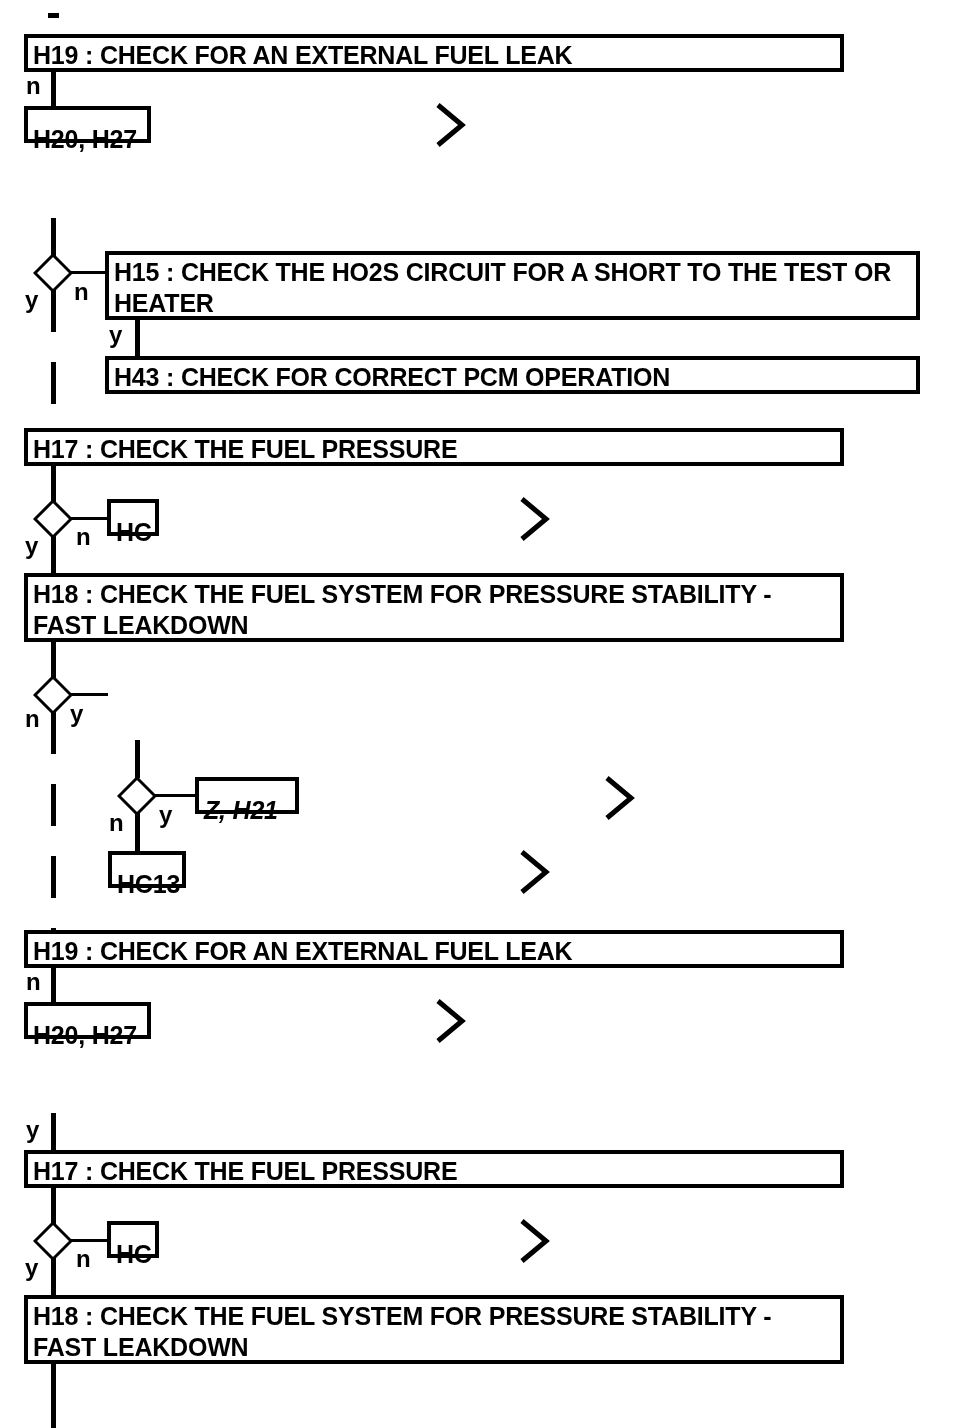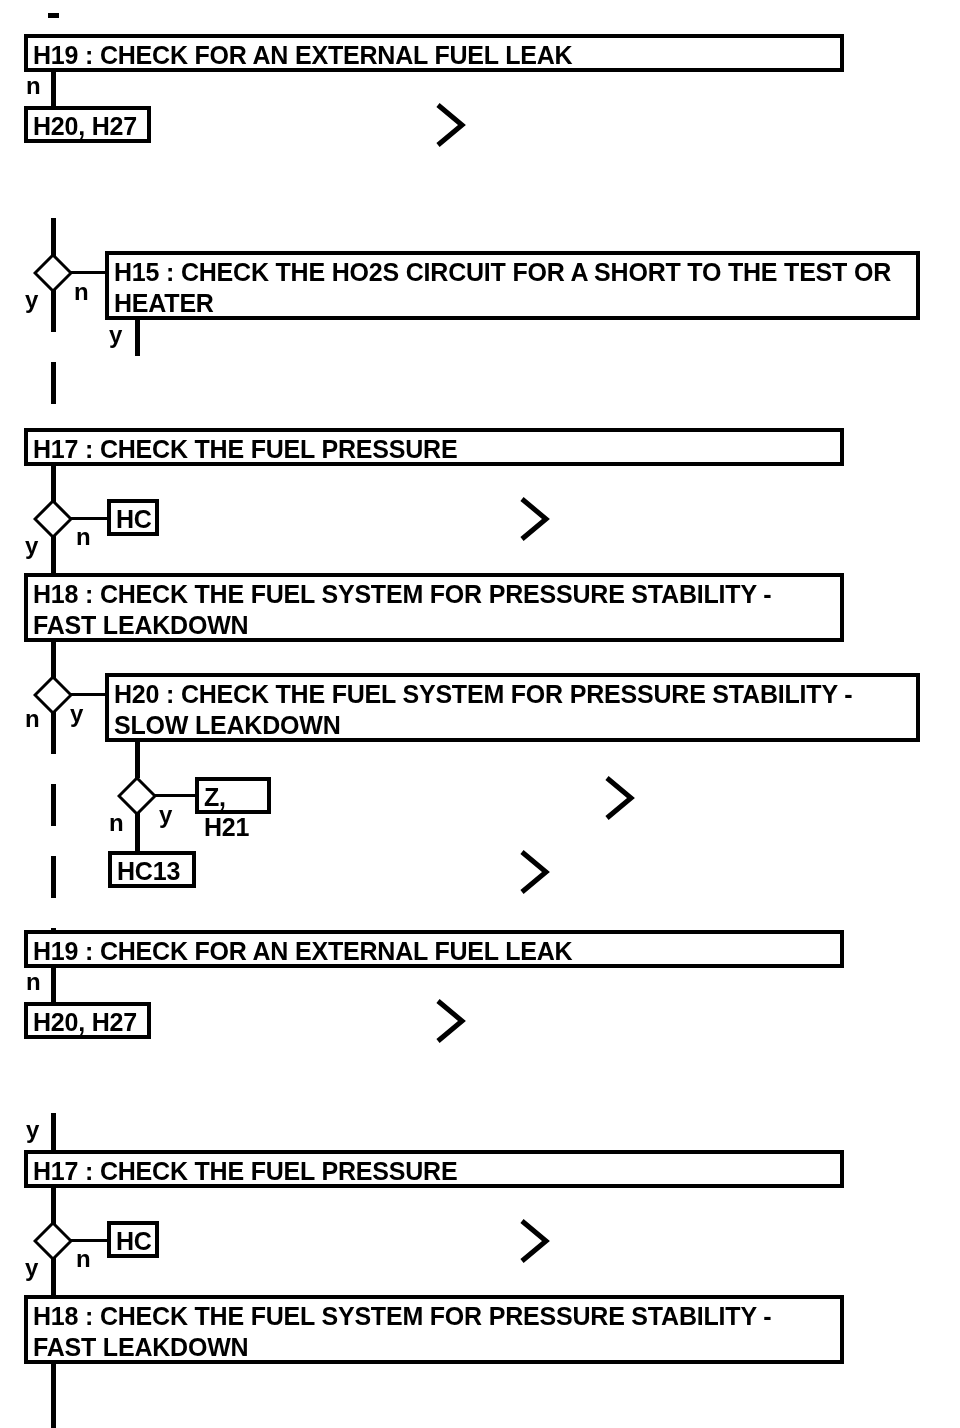--- a/index.html
+++ b/index.html
@@ -25,21 +25,21 @@
     font-size:25px;
     line-height:31px;
     letter-spacing:-0.2px;
     padding:2px 0 2px 5px;
     white-space:pre-line;
     z-index:6;
   }
   .box.small{
     font-size:25px;
     line-height:30px;
-    padding:1px 6px 1px 5px;
+    padding:14px 6px 1px 5px;
     border-width:4px;
   }
   
   .vline{
     position:absolute;
     width:5px;
     background:#000;
     z-index:3;
   }
   .vdash{
@@ -116,20 +116,21 @@
 
   <div class="hline" style="left:70px;top:271px;width:38px;"></div>
   <div class="blabel" style="left:74px;top:280px;">n</div>
   <div class="blabel" style="left:25px;top:288px;">y</div>
 
   <div class="box" style="left:105px;top:251px;width:815px;height:69px;">H15 : CHECK THE HO2S CIRCUIT FOR A SHORT TO THE TEST OR HEATER</div>
 
   <div class="vline" style="left:135px;top:318px;height:38px;"></div>
   <div class="blabel" style="left:109px;top:323px;">y</div>
 
+  <div class="box" style="left:105px;top:356px;width:815px;height:38px;">H43 : CHECK FOR CORRECT PCM OPERATION</div>
 
   <div class="vdash" style="left:51px;top:290px;height:138px;"></div>
 
   <div class="box" style="left:24px;top:428px;width:820px;height:38px;">H17 : CHECK THE FUEL PRESSURE</div>
 
   <div class="vline" style="left:51px;top:464px;height:38px;"></div>
 
   <div class="diamond" style="left:33px;top:499px;">
     <svg width="40" height="40" viewBox="0 0 40 40">
       <polygon points="20,2 38,20 20,38 2,20" fill="#fff" stroke="#000" stroke-width="3"></polygon>
@@ -157,45 +158,44 @@
   <div class="diamond" style="left:33px;top:675px;">
     <svg width="40" height="40" viewBox="0 0 40 40">
       <polygon points="20,2 38,20 20,38 2,20" fill="#fff" stroke="#000" stroke-width="3"></polygon>
     </svg>
   </div>
 
   <div class="hline" style="left:70px;top:693px;width:38px;"></div>
   <div class="blabel" style="left:70px;top:702px;">y</div>
   <div class="blabel" style="left:25px;top:707px;">n</div>
 
-  <div class="box" style="left:105px;top:673px;width:815px;height:69px;">H20 : CHECK THE FUEL SYSTEM FOR PRESSURE STABILITY - SLOW LEAKDOWN</div>
 
   <div class="vline" style="left:135px;top:740px;height:38px;"></div>
 
   <div class="diamond" style="left:117px;top:776px;">
     <svg width="40" height="40" viewBox="0 0 40 40">
       <polygon points="20,2 38,20 20,38 2,20" fill="#fff" stroke="#000" stroke-width="3"></polygon>
     </svg>
   </div>
 
   <div class="hline" style="left:154px;top:794px;width:44px;"></div>
   <div class="blabel" style="left:159px;top:803px;">y</div>
   <div class="blabel" style="left:109px;top:811px;">n</div>
 
-  <div class="box small" style="left:195px;top:777px;width:76px;height:37px;">Z, H21</div>
+  <div class="box small" style="left:195px;top:777px;width:104px;height:37px;font-style:italic;">Z, H21</div>
 
   <div class="chev" style="left:603px;top:774px;">
     <svg width="36" height="48" viewBox="0 0 36 48">
       <polyline points="4,4 28,24 4,44" fill="none" stroke="#000" stroke-width="5"></polyline>
     </svg>
   </div>
 
   <div class="vline" style="left:135px;top:811px;height:42px;"></div>
 
-  <div class="box small" style="left:108px;top:851px;width:88px;height:37px;">HC13</div>
+  <div class="box small" style="left:108px;top:851px;width:78px;height:37px;">HC13</div>
 
   <div class="chev" style="left:518px;top:848px;">
     <svg width="36" height="48" viewBox="0 0 36 48">
       <polyline points="4,4 28,24 4,44" fill="none" stroke="#000" stroke-width="5"></polyline>
     </svg>
   </div>
 
   <div class="vdash" style="left:51px;top:712px;height:222px;"></div>
 
   <div class="box" style="left:24px;top:930px;width:820px;height:38px;">H19 : CHECK FOR AN EXTERNAL FUEL LEAK</div>

